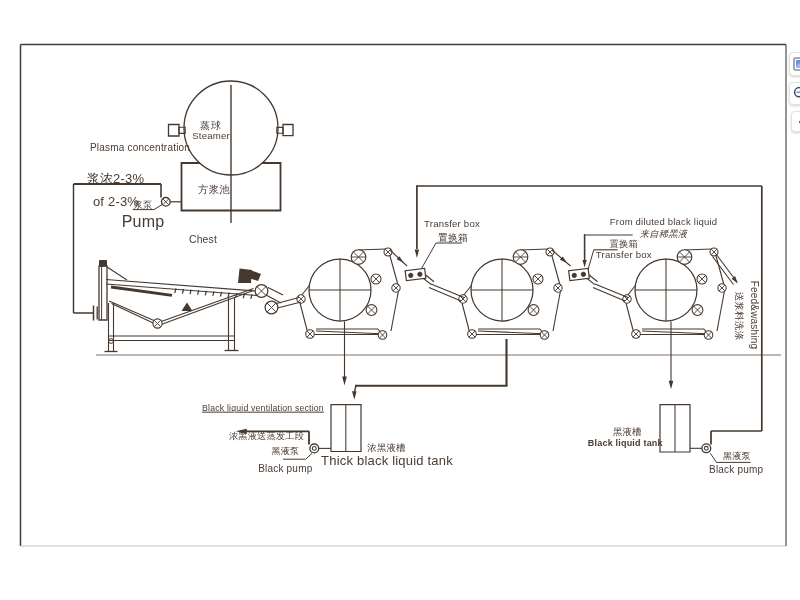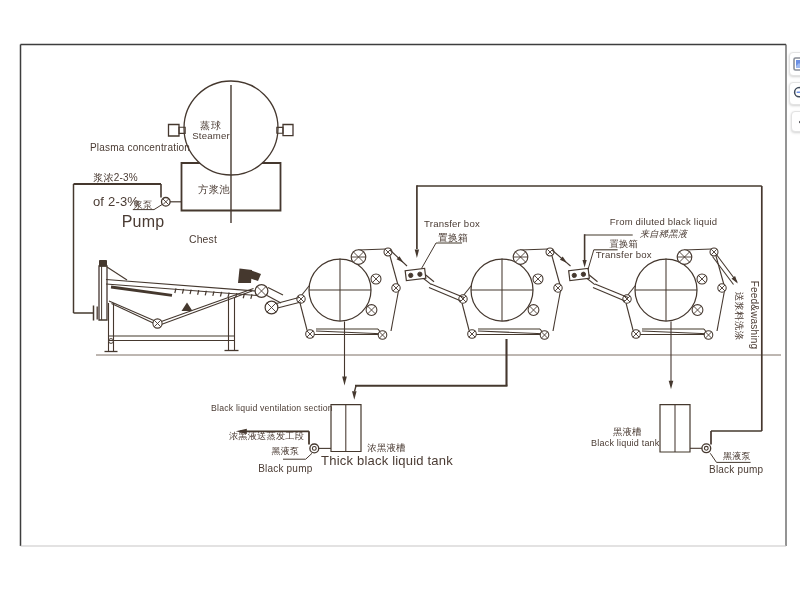--- a/index.html
+++ b/index.html
@@ -315,43 +315,43 @@
           <circle cx="706.3" cy="448.3" r="1.9" stroke="#45382f" stroke-width="1.1" fill="#ffffff"></circle>
           <line x1="690" y1="448.3" x2="701.9" y2="448.3" stroke="#45382f" stroke-width="1.1"></line>
           <line x1="716.5" y1="462.4" x2="750.6" y2="462.4" stroke="#45382f" stroke-width="1"></line>
           <line x1="710.3" y1="453.3" x2="716.5" y2="462.4" stroke="#45382f" stroke-width="1"></line>
         </g>
       </g>
   </svg>
 
   <div class="lbl" style="left:116px;top:148px;font-size:10px;margin-left:24px;">Plasma concentration</div>
   <div class="lbl" style="left:116px;top:156px;font-size:13px;margin-top:45px;">of 2-3%</div>
-  <div class="lbl" style="left:115.5px;top:177.6px;font-size:10px;">浆浓2-3%</div>
+  <div class="lbl" style="left:115.5px;top:177.6px;font-size:13px;">浆浓2-3%</div>
   <div class="lbl" style="left:143px;top:204.5px;font-size:9.4px;">浆泵</div>
   <div class="lbl" style="left:143px;top:222px;font-size:16px;">Pump</div>
   <div class="lbl" style="left:211px;top:126px;font-size:10px;letter-spacing:1px;">蒸球</div>
   <div class="lbl" style="left:211px;top:135.8px;font-size:9.6px;">Steamer</div>
   <div class="lbl" style="left:214px;top:190.4px;font-size:10.4px;">方浆池</div>
   <div class="lbl" style="left:203px;top:203px;font-size:10.4px;margin-top:37px;">Chest</div>
   <div class="lbl" style="left:452px;top:224px;font-size:9.6px;">Transfer box</div>
   <div class="lbl" style="left:453px;top:237.5px;font-size:9.8px;">置换箱</div>
   <div class="lbl" style="left:663.5px;top:222.3px;font-size:9.5px;">From diluted black liquid</div>
   <div class="lbl" style="left:663.5px;top:235px;font-size:9.3px;font-style:italic;">来自稀黑液</div>
   <div class="lbl" style="left:623.8px;top:244px;font-size:9.4px;">置换箱</div>
   <div class="lbl" style="left:623.8px;top:255.3px;font-size:9.6px;">Transfer box</div>
   <div class="lbl v" style="left:738.5px;top:316px;font-size:9.5px;">送浆料洗涤</div>
   <div class="lbl v" style="left:753.5px;top:314.5px;font-size:10px;">Feed&amp;washing</div>
-  <div class="lbl" style="left:272px;top:408px;font-size:8.7px;">Black liquid ventilation section</div>
+  <div class="lbl" style="left:263px;top:408px;font-size:8.7px;text-decoration:underline;">Black liquid ventilation section</div>
   <div class="lbl" style="left:266.5px;top:437px;font-size:9.2px;">浓黑液送蒸发工段</div>
   <div class="lbl" style="left:285.3px;top:450.5px;font-size:9px;">黑液泵</div>
   <div class="lbl" style="left:285.3px;top:469.3px;font-size:10px;">Black pump</div>
   <div class="lbl" style="left:386.5px;top:447.5px;font-size:9.4px;">浓黑液槽</div>
   <div class="lbl" style="left:387px;top:460px;font-size:13px;">Thick black liquid tank</div>
   <div class="lbl" style="left:627.3px;top:431.5px;font-size:9.4px;">黑液槽</div>
-  <div class="lbl" style="left:625.3px;top:443.4px;font-size:9px;">Black liquid tank</div>
+  <div class="lbl" style="left:625.3px;top:443.4px;font-size:9px;font-weight:bold;">Black liquid tank</div>
   <div class="lbl" style="left:736.8px;top:456px;font-size:9px;">黑液泵</div>
   <div class="lbl" style="left:736.2px;top:469.6px;font-size:10px;">Black pump</div>
 
   <div class="sidebtn" style="left:788.5px;top:52px;width:24px;height:23.5px;">
     <svg width="14" height="14" viewBox="0 0 14 14">
       <rect x="1" y="1" width="12" height="12" rx="1.5" fill="none" stroke="#8a8f98" stroke-width="1.6"></rect>
       <rect x="3" y="3" width="8" height="8" fill="#6b8fe3"></rect>
       <path d="M3 9 L6 6 L8 8 L11 5 L11 11 L3 11 Z" fill="#9db8f0"></path>
     </svg>
   </div>

